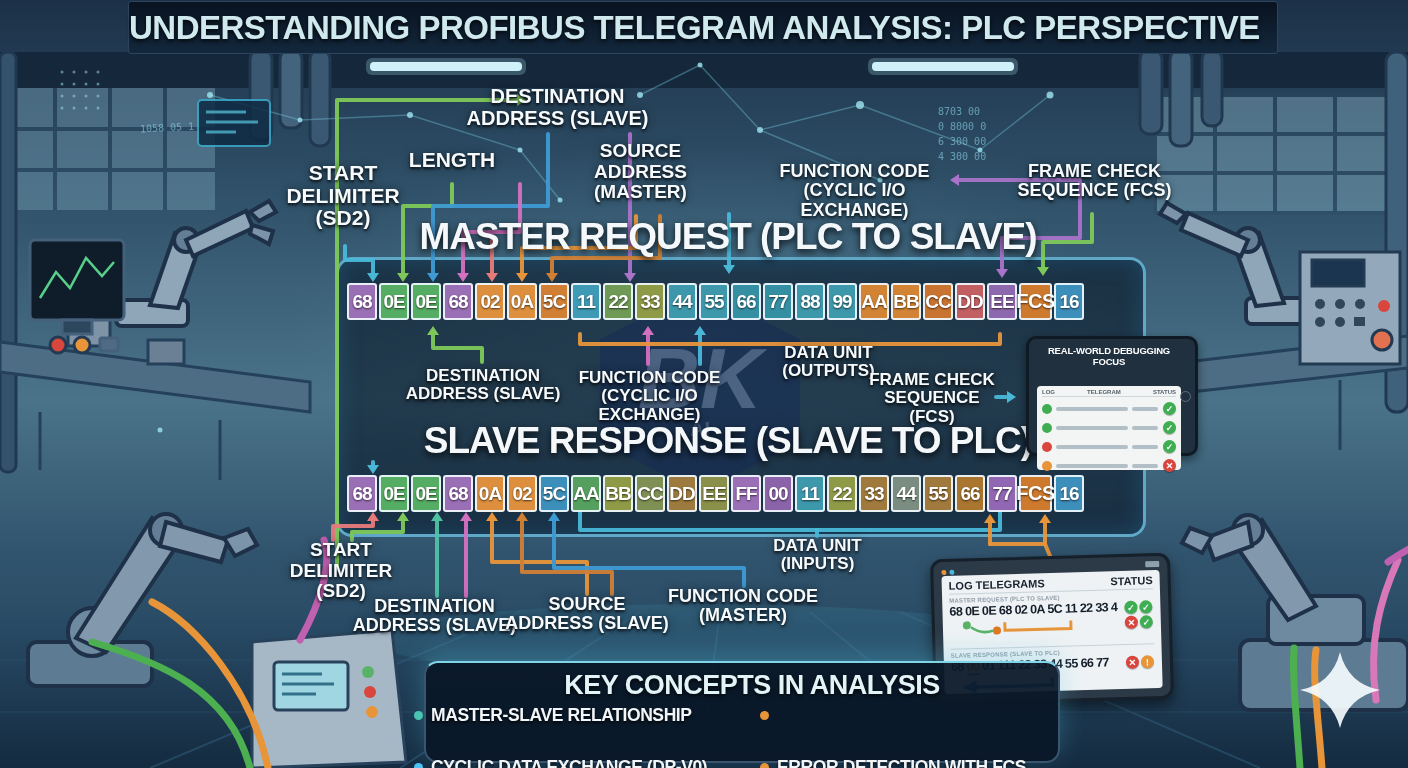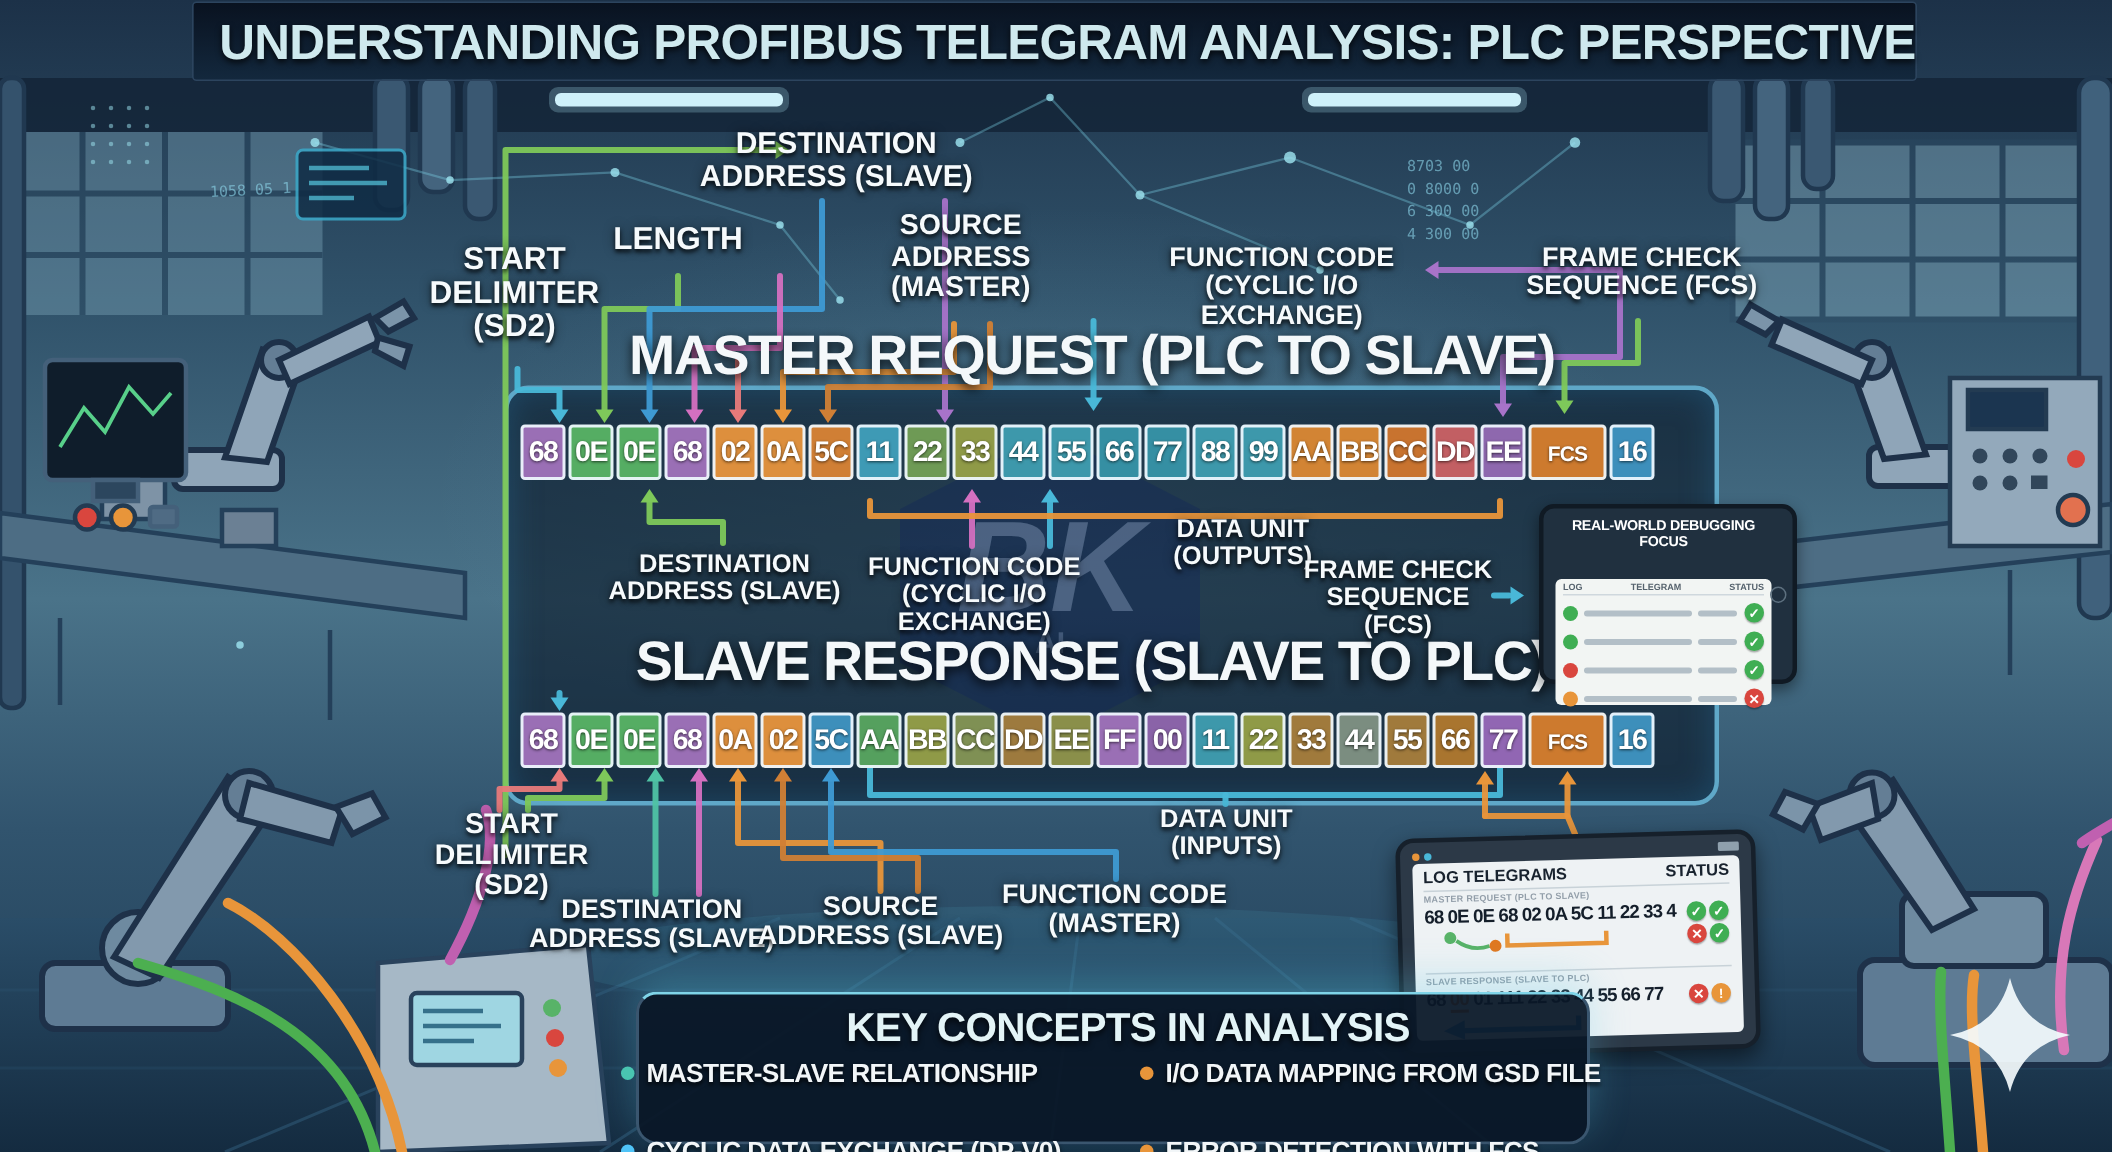--- a/index.html
+++ b/index.html
@@ -3,36 +3,36 @@
 <meta charset="utf-8">
 <style>
   html,body{margin:0;padding:0;background:#0a1422;}
   #stage{position:relative;width:1408px;height:768px;overflow:hidden;
     font-family:"Liberation Sans",sans-serif;background:linear-gradient(180deg,#1c3148 0%,#30526a 26%,#4a7389 52%,#31546e 72%,#1d3a52 100%);}
   svg{display:block}
   .abs{position:absolute}
   
   .banner{position:absolute;left:128px;top:1px;width:1148px;height:51px;
     background:linear-gradient(180deg,#091220,#13283d);border:1px solid #2c445e;border-radius:3px;
-    display:flex;align-items:center;justify-content:flex-end;z-index:9;}
+    display:flex;align-items:center;justify-content:flex-start;z-index:9;}
   .banner h1{margin:0;font-size:33px;font-weight:bold;letter-spacing:-0.5px;color:#cfe9ee;
     text-shadow:0 2px 4px rgba(0,0,0,.8);white-space:nowrap;}
   
   .flabel{position:absolute;color:#f6fafc;font-weight:bold;text-align:center;white-space:pre-line;
     line-height:1.08;text-shadow:0 2px 3px rgba(0,0,0,.8),0 0 8px rgba(0,0,0,.45);z-index:6;}
   .row-heading{position:absolute;color:#f4f8fa;font-weight:bold;font-size:37px;letter-spacing:-1px;
     text-align:center;text-shadow:0 3px 7px rgba(0,0,0,.85);z-index:6;white-space:nowrap;}
   
   .tg-panel{position:absolute;left:336px;top:257px;width:804px;height:274px;border:3px solid #5fa8c8;
     border-radius:16px;background:rgba(8,22,38,.62);box-shadow:0 0 22px rgba(40,120,170,.35) inset;z-index:4;}
   .byte-row{position:absolute;left:347px;display:flex;gap:2px;z-index:6;}
   .byte{display:inline-flex;align-items:center;justify-content:center;width:30px;height:37px;
     border:2px solid rgba(240,248,255,.92);border-radius:3px;box-sizing:border-box;
     color:#fff;font-weight:bold;font-size:19px;letter-spacing:-1px;text-shadow:0 1px 2px rgba(0,0,0,.65);}
-  .byte.wide{width:52px;letter-spacing:-0.5px;font-size:14px;}
+  .byte.wide{width:33px;letter-spacing:-0.5px;font-size:20px;}
   
   #connectors{position:absolute;left:0;top:0;z-index:5;pointer-events:none;}
   #connectors polyline{fill:none;stroke-width:4;stroke-linecap:round;stroke-linejoin:round;opacity:.95}
   
   .bk-mark{position:absolute;left:600px;top:288px;width:200px;height:205px;z-index:5;opacity:.9;
     clip-path:polygon(50% 0,100% 25%,100% 75%,50% 100%,0 75%,0 25%);background:rgba(16,38,92,.38);
     display:flex;flex-direction:column;align-items:center;justify-content:center;pointer-events:none;}
   .bk-mark .b1{font-size:86px;font-weight:bold;font-style:italic;color:rgba(205,225,255,.30);line-height:.9}
   .bk-mark .b2{font-size:20px;font-weight:bold;color:rgba(205,225,255,.25)}
   
@@ -520,21 +520,20 @@
 
 <div class="keybox">
   <h2>KEY CONCEPTS IN ANALYSIS</h2>
   <div class="kc-grid" id="kc-items">
         <div class="kc-item">
           <span class="kc-dot" style="background: rgb(73, 197, 177);"></span>
           <span>MASTER-SLAVE RELATIONSHIP</span>
         </div>
         <div class="kc-item">
           <span class="kc-dot" style="background: rgb(232, 149, 58);"></span>
-          <span>I/O DATA MAPPING FROM GSD FILE</span>
         </div>
         <div class="kc-item">
           <span class="kc-dot" style="background: rgb(79, 195, 247);"></span>
           <span>CYCLIC DATA EXCHANGE (DP-V0)</span>
         </div>
         <div class="kc-item">
           <span class="kc-dot" style="background: rgb(232, 149, 58);"></span>
           <span>ERROR DETECTION WITH FCS</span>
         </div>
       </div>

